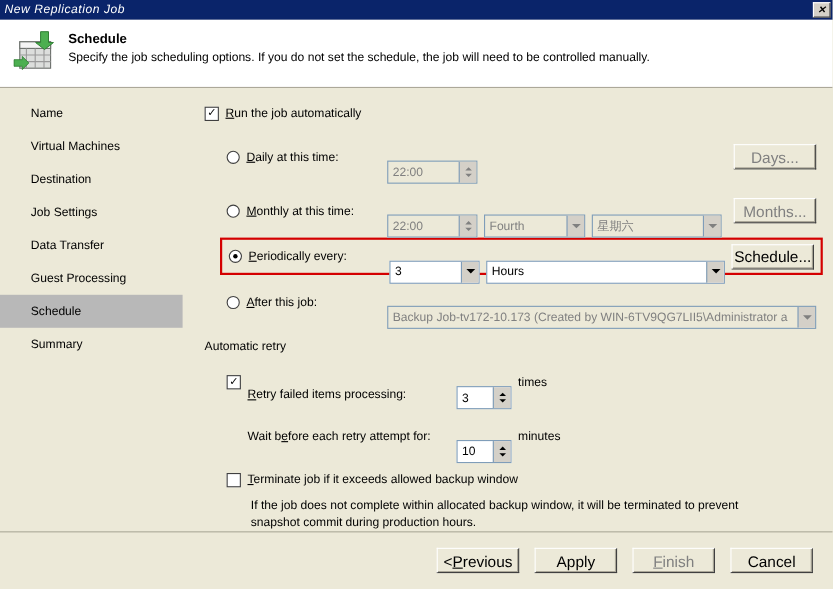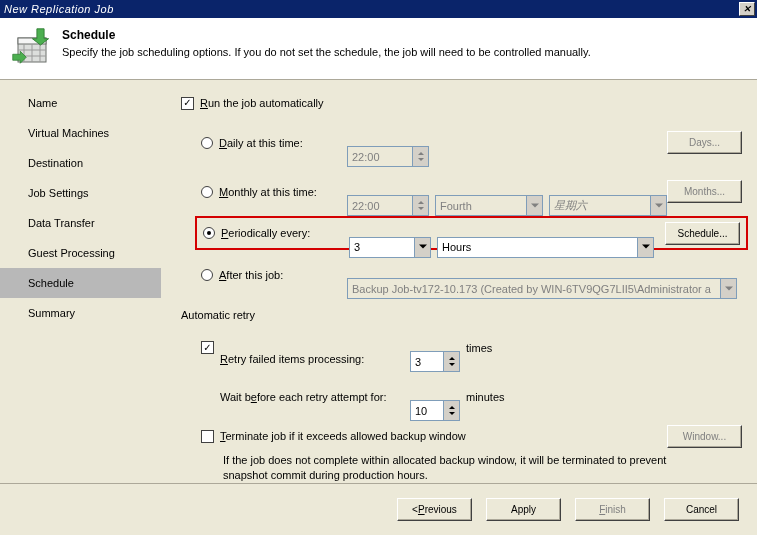--- a/index.html
+++ b/index.html
@@ -130,21 +130,21 @@
   .spin .arrows .dn::after{content:"";position:absolute;top:50%;left:50%;transform:translate(-50%,-50%);border:3px solid transparent;border-top-color:#000;}
   .disabled .arrows .up::after{border-bottom-color:#808080;}
   .disabled .arrows .dn::after{border-top-color:#808080;}
   .btn {
     height: 23px;
     width: 75px;
     background: #ece9d8;
     border: 1px solid #404040;
     border-left-color:#fff; border-top-color:#fff;
     box-shadow: inset -1px -1px 0 #aca899;
-    font-size: 10px;
+    font-size: 14px;
     cursor: pointer;
     display: inline-flex; align-items:center; justify-content:center;
   }
   .btn.dis { color: #808080; cursor: default; }
   .section-title { margin: 10px 0 2px 0; }
   .hint { color: #000; padding: 2px 0 0 22px; max-width: 490px; line-height: 1.4; }
   .footer {
     position: absolute;
     bottom: 0; left: 0; right: 0;
     height: 52px;
@@ -221,26 +221,26 @@
         <span class="radio"></span>
         <span class="opt-label"><span class="under">M</span><span>onthly at this time:</span></span>
         <span class="spin disabled" style="width:82px;">
             <span>22:00</span>
             <span class="arrows">
               <span class="up"></span>
               <span class="dn"></span>
             </span>
           </span>
         <span style="width:6px;"></span>
-        <span class="combo disabled" style="width:108px;">
+        <span class="combo disabled" style="width:92px;">
             <span>Fourth</span>
             <span class="arrow"></span>
           </span>
         <span style="width:6px;"></span>
-        <span class="combo disabled" style="width:118px;font-style:italic;">
+        <span class="combo disabled" style="width:118px;">
             <span>星期六</span>
             <span class="arrow"></span>
           </span>
         <span style="flex:1;"></span>
         <span class="btn dis">Months...</span>
       </div>
 
       <fieldset class="highlight" style="height:34px;">
         <span class="radio sel"></span>
         <span class="opt-label"><span class="under">P</span><span>eriodically every:</span></span>
@@ -295,21 +295,20 @@
         <span style="width:6px;"></span>
         <span>minutes</span>
       </div>
     </div>
 
     <div class="sched-block">
       <div class="row">
         <span class="chk"></span>
         <span><span class="under">T</span><span>erminate job if it exceeds allowed backup window</span></span>
         <span style="flex:1;"></span>
-        <span class="btn dis">Window...</span>
       </div>
       <div class="hint">If the job does not complete within allocated backup window, it will be terminated to prevent snapshot commit during production hours.</div>
     </div>
 
   </div>
 </div>
 
 <div class="footer">
   <span class="btn">
       <span>&lt; </span>

